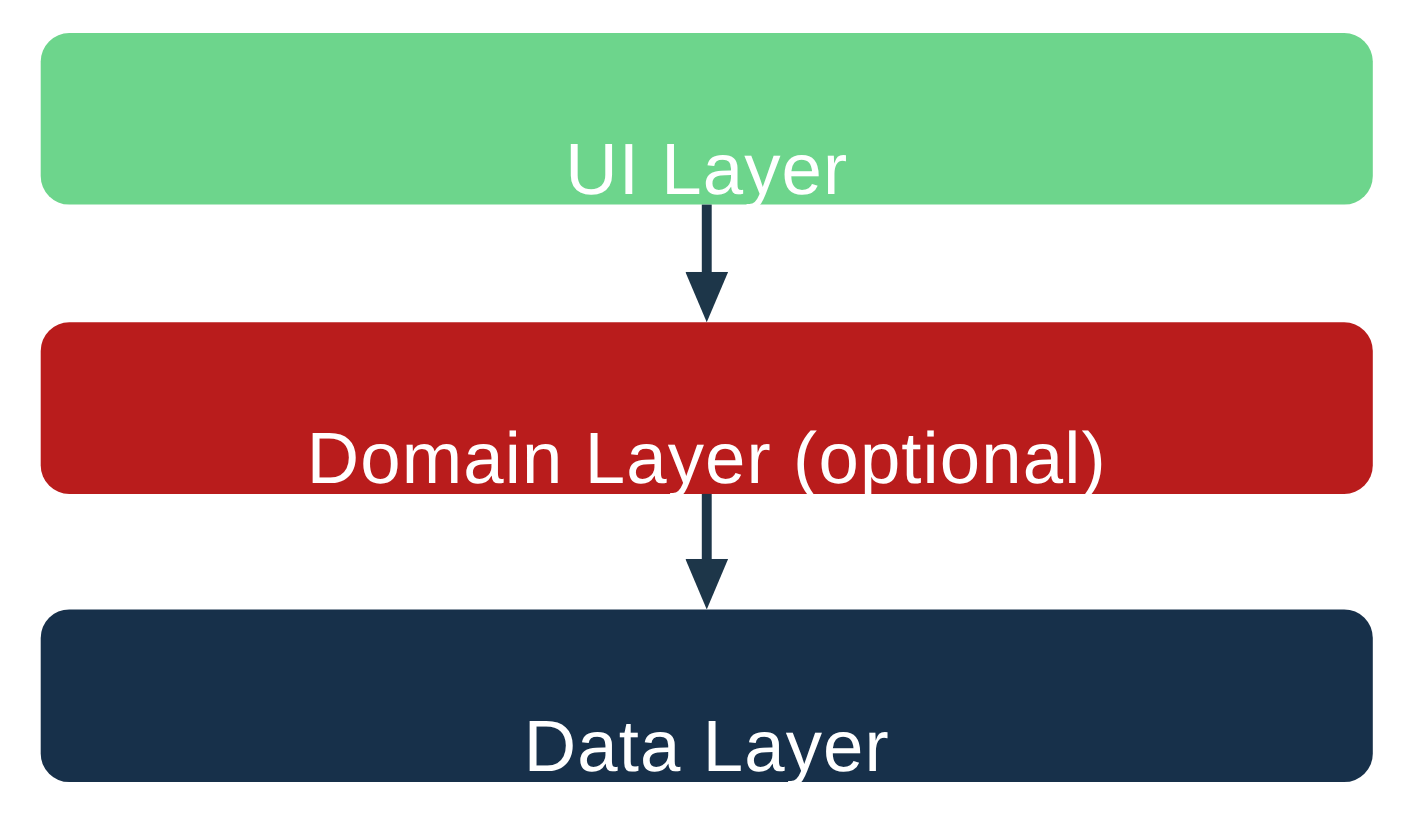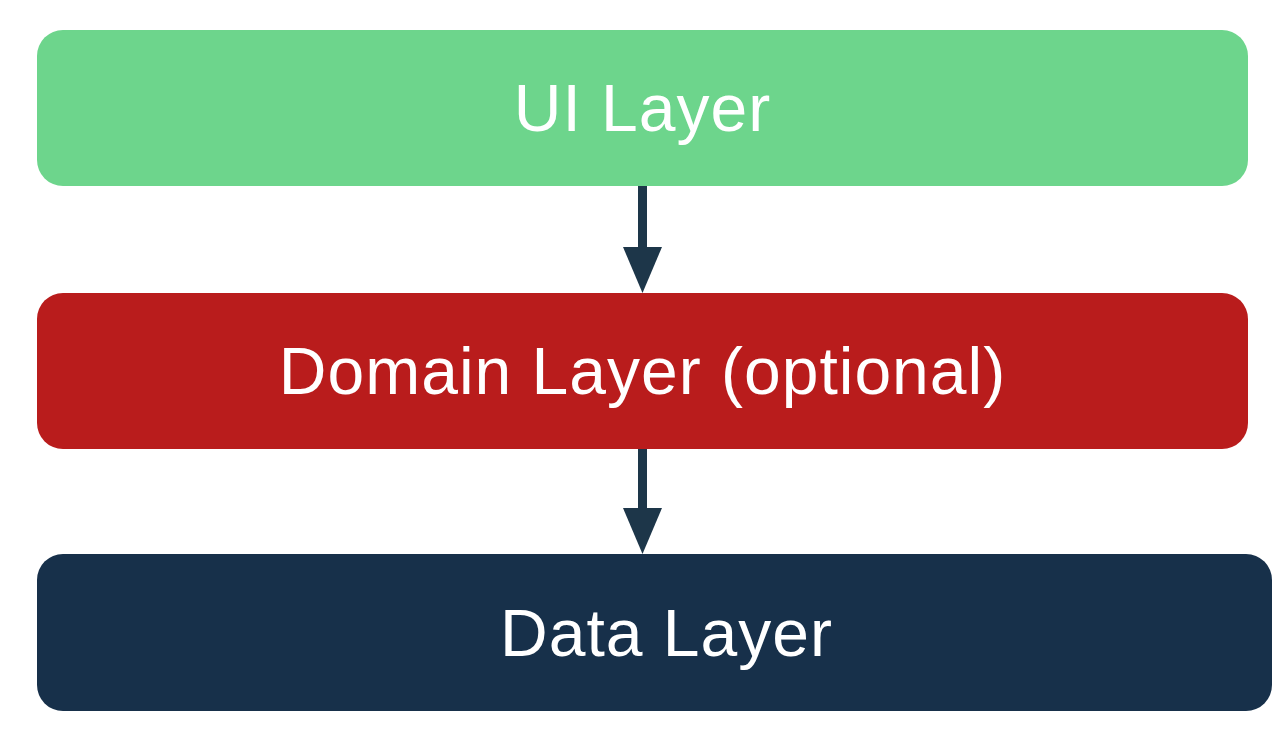--- a/index.html
+++ b/index.html
@@ -14,34 +14,34 @@
     background: #FFFFFF;
     overflow: hidden;
     font-family: "Liberation Sans", "DejaVu Sans", sans-serif;
   }
   .layer-box {
     position: absolute;
     left: 37px;
     width: 1211px;
     border-radius: 26px;
     display: flex;
-    align-items: center;
+    align-items: flex-end;
     justify-content: center;
   }
   .layer-label {
     color: #FFFFFF;
     font-size: 66px;
     font-weight: 400;
     letter-spacing: 1px;
     line-height: 1;
     text-align: center;
   }
   .box-ui     { top: 30px;  height: 156px; }
   .box-domain { top: 293px; height: 156px; }
-  .box-data   { top: 554px; height: 157px; padding-left: 24px; }
+  .box-data   { top: 554px; height: 157px; }
 
   .arrow {
     position: absolute;
     left: 0;
     top: 0;
     width: 1280px;
     height: 0;
     pointer-events: none;
   }
   .arrow .stem {

